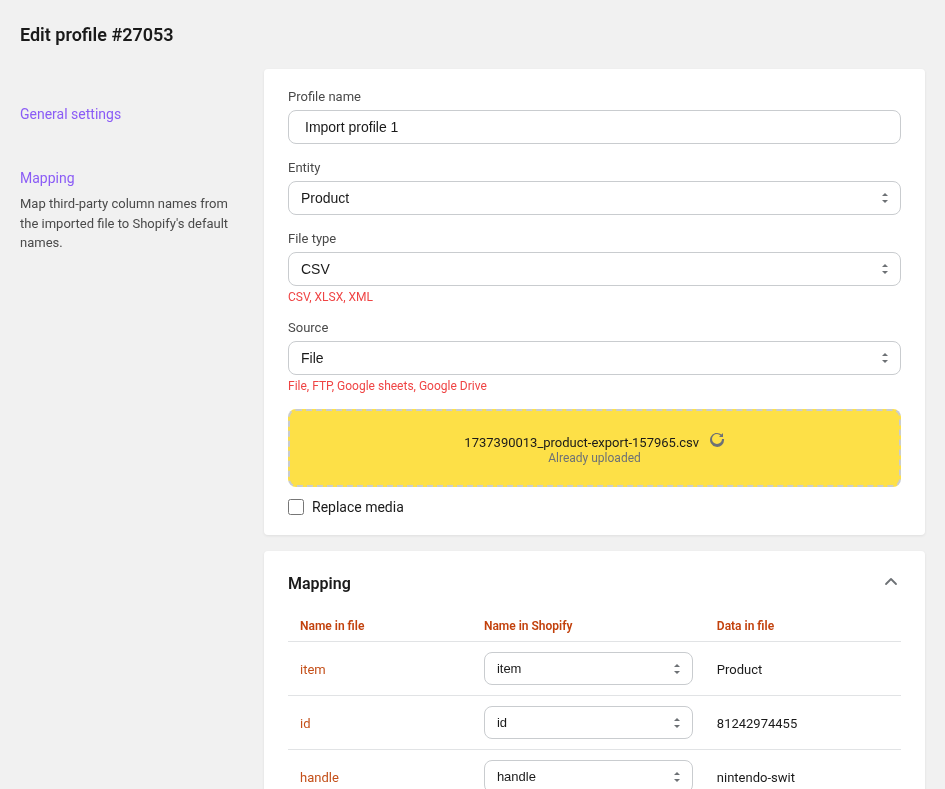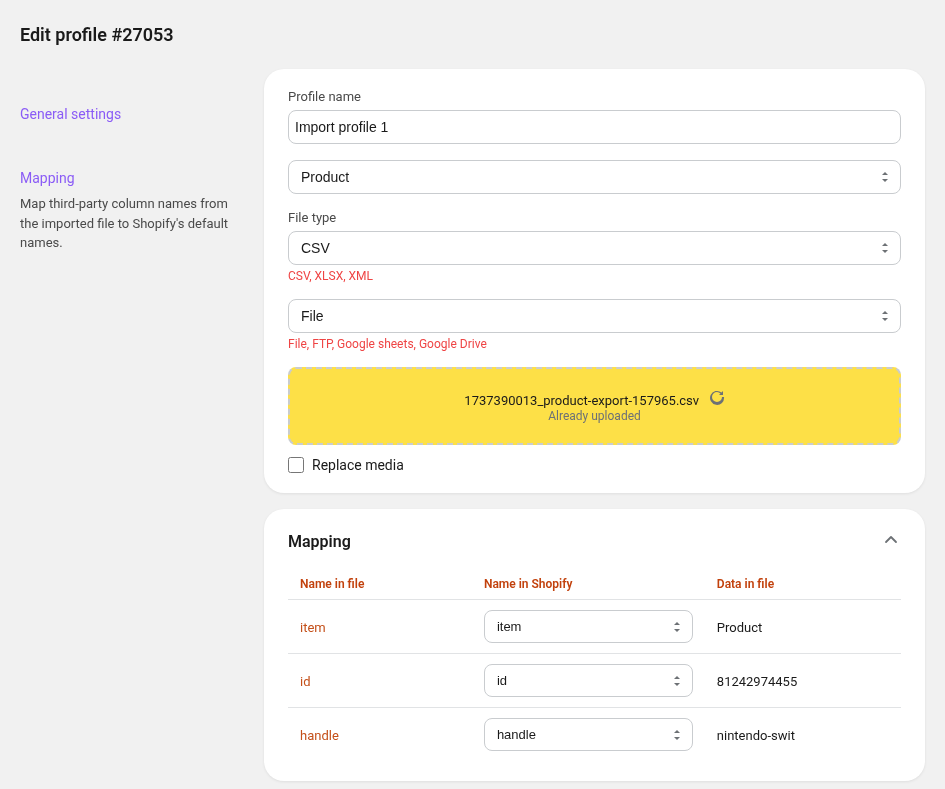--- a/index.html
+++ b/index.html
@@ -42,21 +42,21 @@
       line-height: 1.5;
     }
     .main-content {
       flex: 1;
       display: flex;
       flex-direction: column;
       gap: 16px;
     }
     .card {
       background: #ffffff;
-      border-radius: 20px;
+      border-radius: 4px;
       padding: 20px 24px;
       box-shadow: 0 1px 3px rgba(0,0,0,0.08);
     }
     .field-group {
       margin-bottom: 16px;
     }
     .field-group:last-child {
       margin-bottom: 0;
     }
     .field-label {
@@ -64,21 +64,21 @@
       color: #4a4a4a;
       margin-bottom: 6px;
     }
     .field-hint {
       font-size: 12px;
       color: #ef4444;
       margin-top: 4px;
     }
     input[type="text"] {
       width: 100%;
-      padding: 8px 6px;
+      padding: 8px 16px;
       border: 1px solid #c9cccf;
       border-radius: 8px;
       font-size: 14px;
       color: #1a1a1a;
       outline: none;
       background: #fff;
     }
     .select-wrapper {
       position: relative;
     }
@@ -218,20 +218,21 @@
     <div class="main-content">
 
       <div class="card">
 
         <div class="field-group">
           <div class="field-label">Profile name</div>
           <input type="text" value="Import profile 1" style="">
         </div>
 
         <div class="field-group">
+          <div class="field-label">Entity</div>
           <div class="select-wrapper">
             <select>
               <option value="Product">Product</option>
               <option value="Order">Order</option>
               <option value="Customer">Customer</option>
             </select>
             <span class="select-arrow">
               <svg width="12" height="14" viewBox="0 0 12 14" fill="none">
                 <path d="M6 2L9 5H3L6 2Z" fill="#6d7175"></path>
                 <path d="M6 12L3 9H9L6 12Z" fill="#6d7175"></path>
@@ -252,20 +253,21 @@
               <svg width="12" height="14" viewBox="0 0 12 14" fill="none">
                 <path d="M6 2L9 5H3L6 2Z" fill="#6d7175"></path>
                 <path d="M6 12L3 9H9L6 12Z" fill="#6d7175"></path>
               </svg>
             </span>
           </div>
           <div class="field-hint">CSV, XLSX, XML</div>
         </div>
 
         <div class="field-group">
+          <div class="field-label">Source</div>
           <div class="select-wrapper">
             <select>
               <option value="File">File</option>
               <option value="FTP">FTP</option>
               <option value="Google sheets">Google sheets</option>
               <option value="Google Drive">Google Drive</option>
             </select>
             <span class="select-arrow">
               <svg width="12" height="14" viewBox="0 0 12 14" fill="none">
                 <path d="M6 2L9 5H3L6 2Z" fill="#6d7175"></path>

